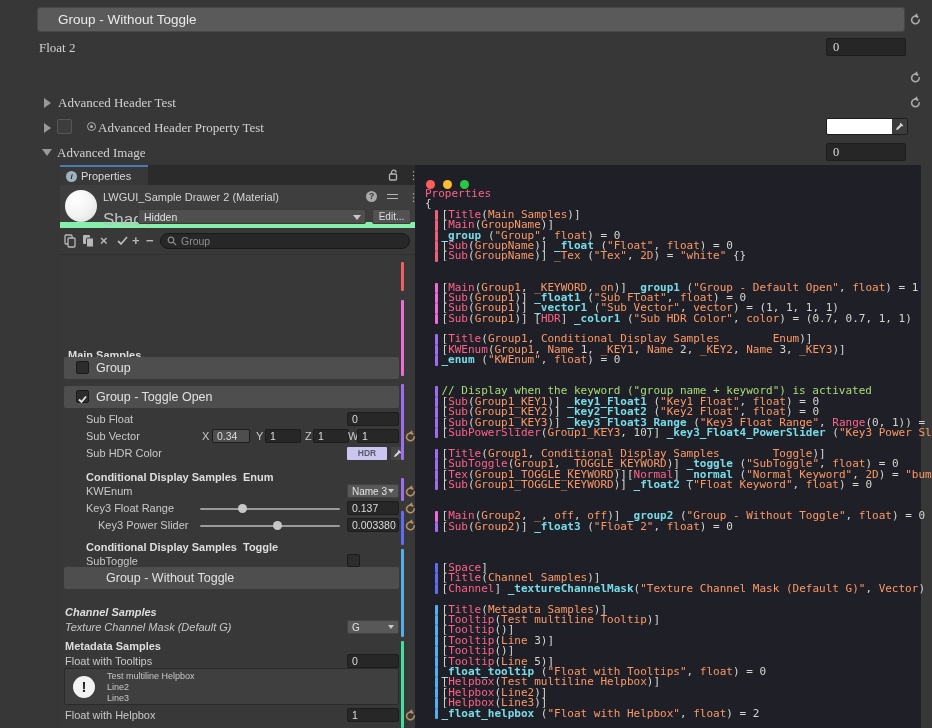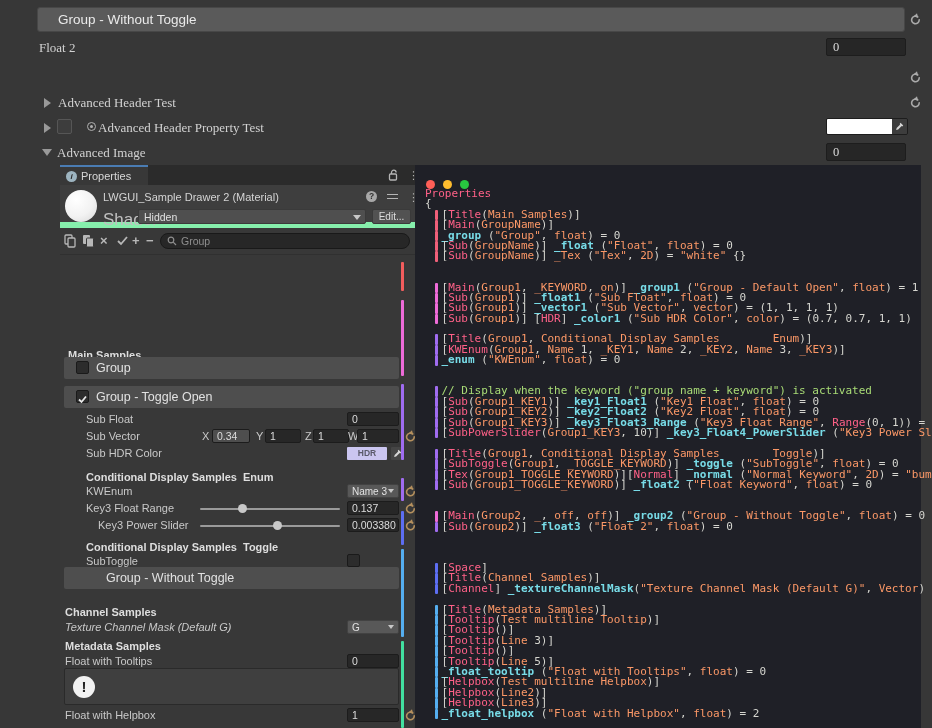--- a/index.html
+++ b/index.html
@@ -302,37 +302,42 @@
           </div>
           <div class="irow" style="top: 299px; height: 16px;">
             <div class="ilabel" style="left: 26px;">SubToggle</div>
             <div class="icheck" style="left: 287px; top: 0px;"></div>
           </div>
           <div class="irow" style="top: 312px; height: 22px;">
             <div class="ghead">
               <div class="glabel" style="left: 42px;">Group - Without Toggle</div>
             </div>
           </div>
-          <div class="irow" style="top: 350px; height: 16px;">
+          <div class="irow" style="top: 350px; height: 16px; font-style: italic;">
             <div class="ilabel isection" style="left: 5px;">Channel Samples</div>
           </div>
           <div class="irow" style="top: 365px; height: 16px;">
             <div class="ilabel" style="left: 5px; font-style: italic;">Texture Channel Mask (Default G)</div>
             <div class="idd"><span>G</span><span class="caret"></span></div>
           </div>
           <div class="irow" style="top: 384px; height: 16px;">
             <div class="ilabel isection" style="left: 5px;">Metadata Samples</div>
           </div>
           <div class="irow" style="top: 399px; height: 16px;">
             <div class="ilabel" style="left: 5px;">Float with Tooltips</div>
             <div class="ifield">0</div>
           </div>
           <div class="irow" style="top: 413px; height: 37px;">
             <div class="helpbox">
               <div class="hb-ic">!</div>
+              <div class="hb-lines">
+                <div>Test multiline Helpbox</div>
+                <div>Line2</div>
+                <div>Line3</div>
+              </div>
             </div>
           </div>
           <div class="irow" style="top: 453px; height: 16px;">
             <div class="ilabel" style="left: 5px;">Float with Helpbox</div>
             <div class="ifield">1</div>
             <div style="position: absolute; left: 344px; top: 0px; width: 13px; height: 13px;"><svg width="13" height="13" viewBox="0 0 14 14">
                 <path d="M11 7.4 a4.1 4.1 0 1 1 -1.6 -3.2" fill="none" stroke="#b5905e" stroke-width="1.7" stroke-linecap="round"></path>
                 <polygon points="8.6,0.4 9.8,5 5.2,3.6" fill="#b5905e"></polygon>
               </svg></div>
           </div>

